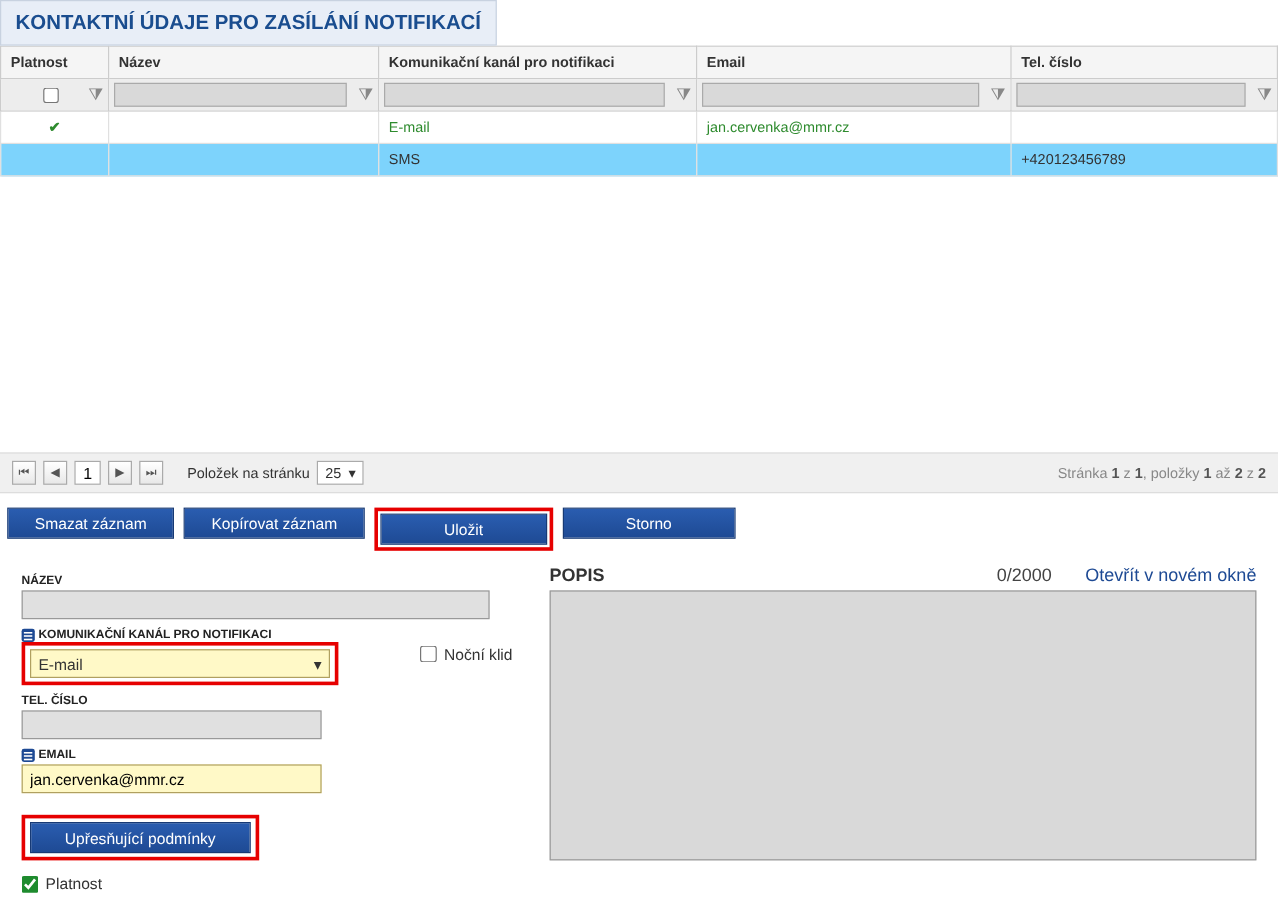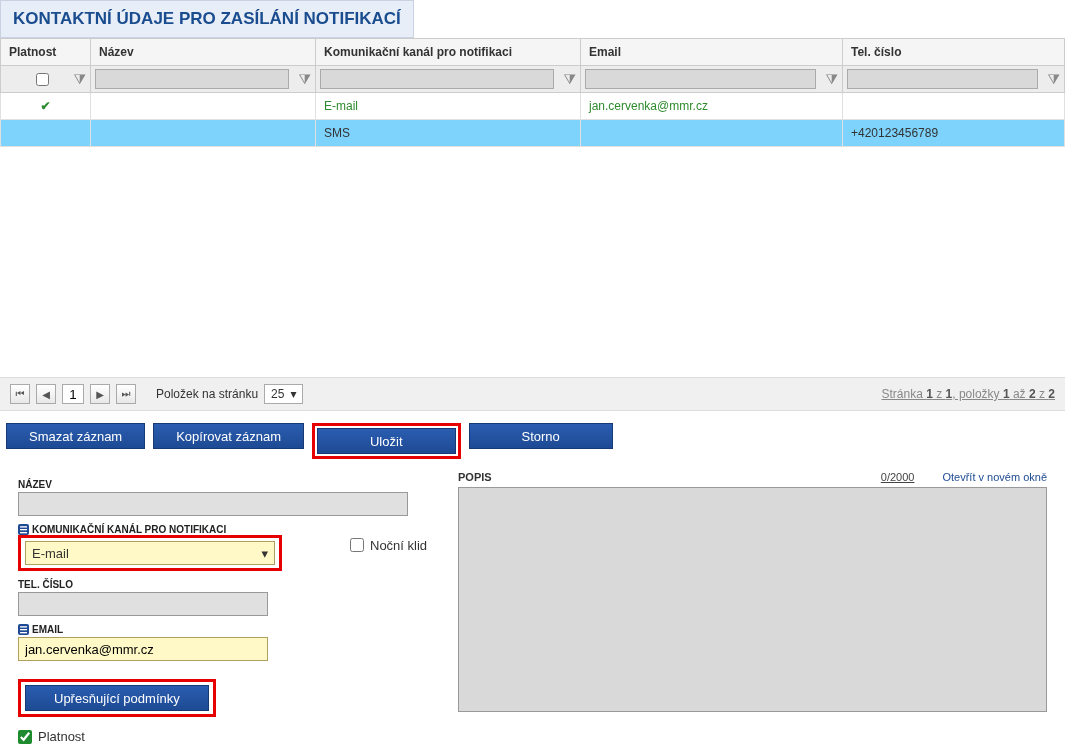--- a/index.html
+++ b/index.html
@@ -87,21 +87,21 @@
       font-size: 10px;
       color: #555;
     }
     .pager .page-input { width: 22px; height: 20px; text-align: center; border: 1px solid #aaa; }
     .pager .perpage-select {
       display: inline-flex; align-items: center;
       border: 1px solid #aaa; background: #fff; height: 20px; padding: 0 6px;
       gap: 6px; cursor: pointer;
     }
     .pager .spacer { flex: 1; }
-    .pager .info { color: #888; text-decoration: underline; }
+    .pager .info { color: #888; }
     .pager .info b { color: #555; font-weight: bold; }
 
     .action-bar {
       padding: 12px 6px 6px;
       display: flex;
       gap: 8px;
     }
     .btn {
       background: linear-gradient(#2a5db0,#1e4a94);
       color: #fff;
@@ -169,25 +169,25 @@
       font-size: 13px;
       cursor: pointer;
     }
     .inline-row { display: flex; align-items: flex-end; gap: 20px; }
     .chk-label { display: flex; align-items: flex-start; gap: 6px; font-size: 13px; margin-bottom: 18px; padding-left: 48px;}
     .chk-label input { width: 14px; height: 14px; }
 
     .popis-header {
       display: flex;
       justify-content: space-between;
-      font-size: 11px;
+      font-size: 15px;
       align-items: baseline;
     }
     .popis-header .lbl { font-weight: bold; }
-    .popis-header .counter { color: #444; text-decoration: underline; }
+    .popis-header .counter { color: #444; }
     .popis-header .link { color: #1e4a94; font-weight: normal; cursor: pointer; }
     .popis-textarea {
       width: 100%;
       height: 225px;
       background: #d9d9d9;
       border: 1px solid #999;
       resize: none;
       margin-top: 4px;
     }
     .platnost-row { display: flex; align-items:center; gap:6px; margin-top: 12px; font-size: 13px;}

